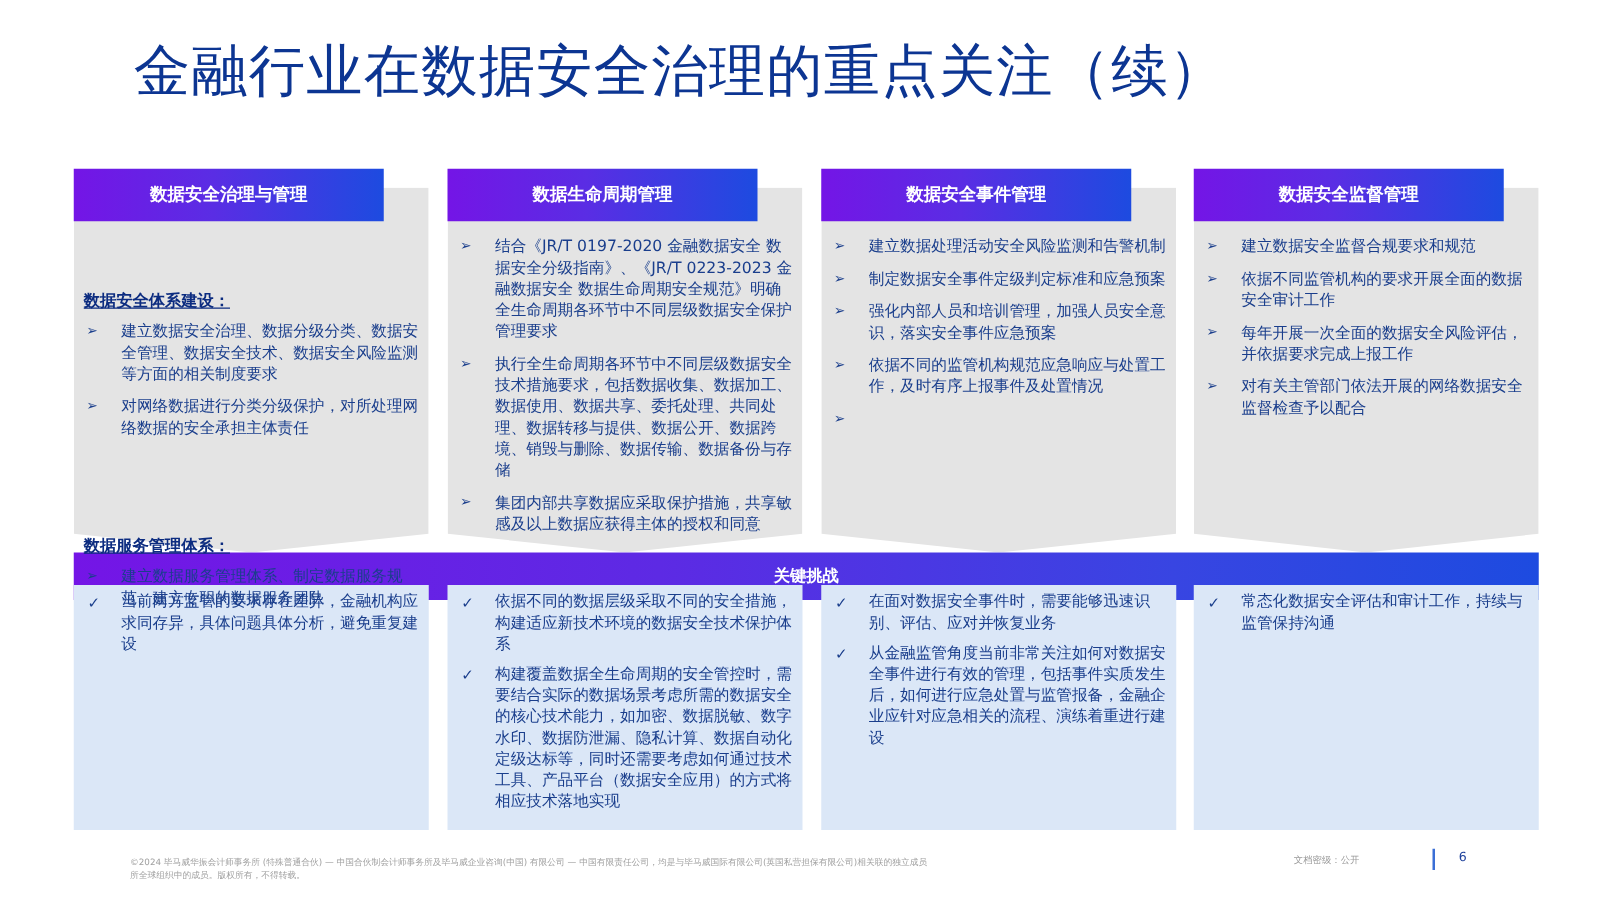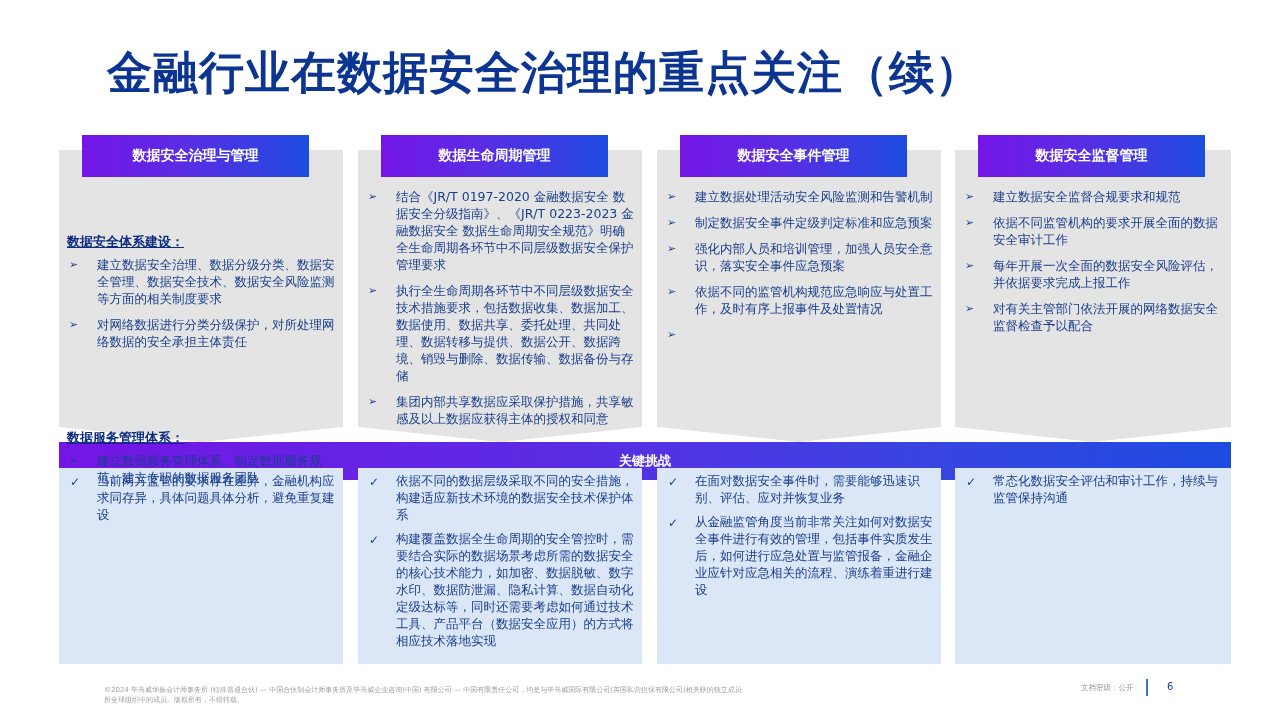--- a/index.html
+++ b/index.html
@@ -1,42 +1,41 @@
 <!DOCTYPE html>
 <html><head>
   <meta charset="utf-8">
   <style>
     * { margin: 0; padding: 0; box-sizing: border-box; }
     html, body { width: 1279px; height: 719px; background: #ffffff; overflow: hidden; }
     body { position: relative; font-family: "DejaVu Sans", "Liberation Sans", sans-serif; color: #1a3d8f; }
 
     .page-title {
-      position: absolute; left: 107px; top: 44px;
-      font-size: 45px; font-weight: bold; color: #0c3592;
+      position: absolute; left: 107px; top: 28px;
+      font-size: 45px; font-weight: normal; color: #0c3592;
       letter-spacing: 1px; white-space: nowrap; line-height: 58px;
     }
 
     .col { position: absolute; top: 135px; width: 284px; }
     .col-1 { left: 59px; }
     .col-2 { left: 358px; }
     .col-3 { left: 657px; }
     .col-4 { left: 955px; width: 276px; }
 
     .card {
       position: absolute; left: 0; top: 15px; width: 100%; height: 292px;
       background: #e4e4e4;
       clip-path: polygon(0 0, 100% 0, 100% 277px, 50% 292px, 0 277px);
     }
     .col-header {
-      position: absolute; left: 0; top: 0; width: 227px; height: 42px;
+      position: absolute; left: 0; top: 0; width: 248px; height: 42px;
       background: linear-gradient(90deg, #7415e6 0%, #5a2de4 45%, #1d4be0 100%);
       color: #ffffff; font-size: 14px; font-weight: bold;
       display: flex; align-items: center; justify-content: center;
       z-index: 2;
-      margin-left: 23px;
     }
     .card-body {
       position: absolute; left: 8px; top: 50px; right: 8px;
       font-size: 12.5px; line-height: 17px; color: #1a3e8c;
       z-index: 2;
     }
     .section-heading {
       font-weight: bold; text-decoration: underline; color: #0c2c80;
       font-size: 13px; margin-bottom: 6px; display: inline-block; margin-top: 48px;
     }
@@ -65,21 +64,21 @@
     .cp-4 { left: 955px; width: 276px; }
     .check { display: flex; margin-bottom: 7px; }
     .check-mark { width: 30px; flex: none; font-size: 12px; padding-left: 3px; color: #1a3e8c; }
     .check-text { flex: 1; font-family: Liberation Mono, monospace; }
 
     .footer-legal {
       position: absolute; left: 104px; top: 685px; width: 640px;
       font-size: 7px; line-height: 10px; color: #a0a0a0;
     }
     .footer-class {
-      position: absolute; left: 1081px; top: 683px;
+      position: absolute; left: 1035px; top: 683px;
       font-size: 7.5px; color: #9a9a9a;
     }
     .footer-divider {
       position: absolute; left: 1146px; top: 679px; width: 2px; height: 17px;
       background: #3b6fd6;
     }
     .page-number {
       position: absolute; left: 1167px; top: 681px;
       font-size: 10px; color: #1d3f9a;
     }

